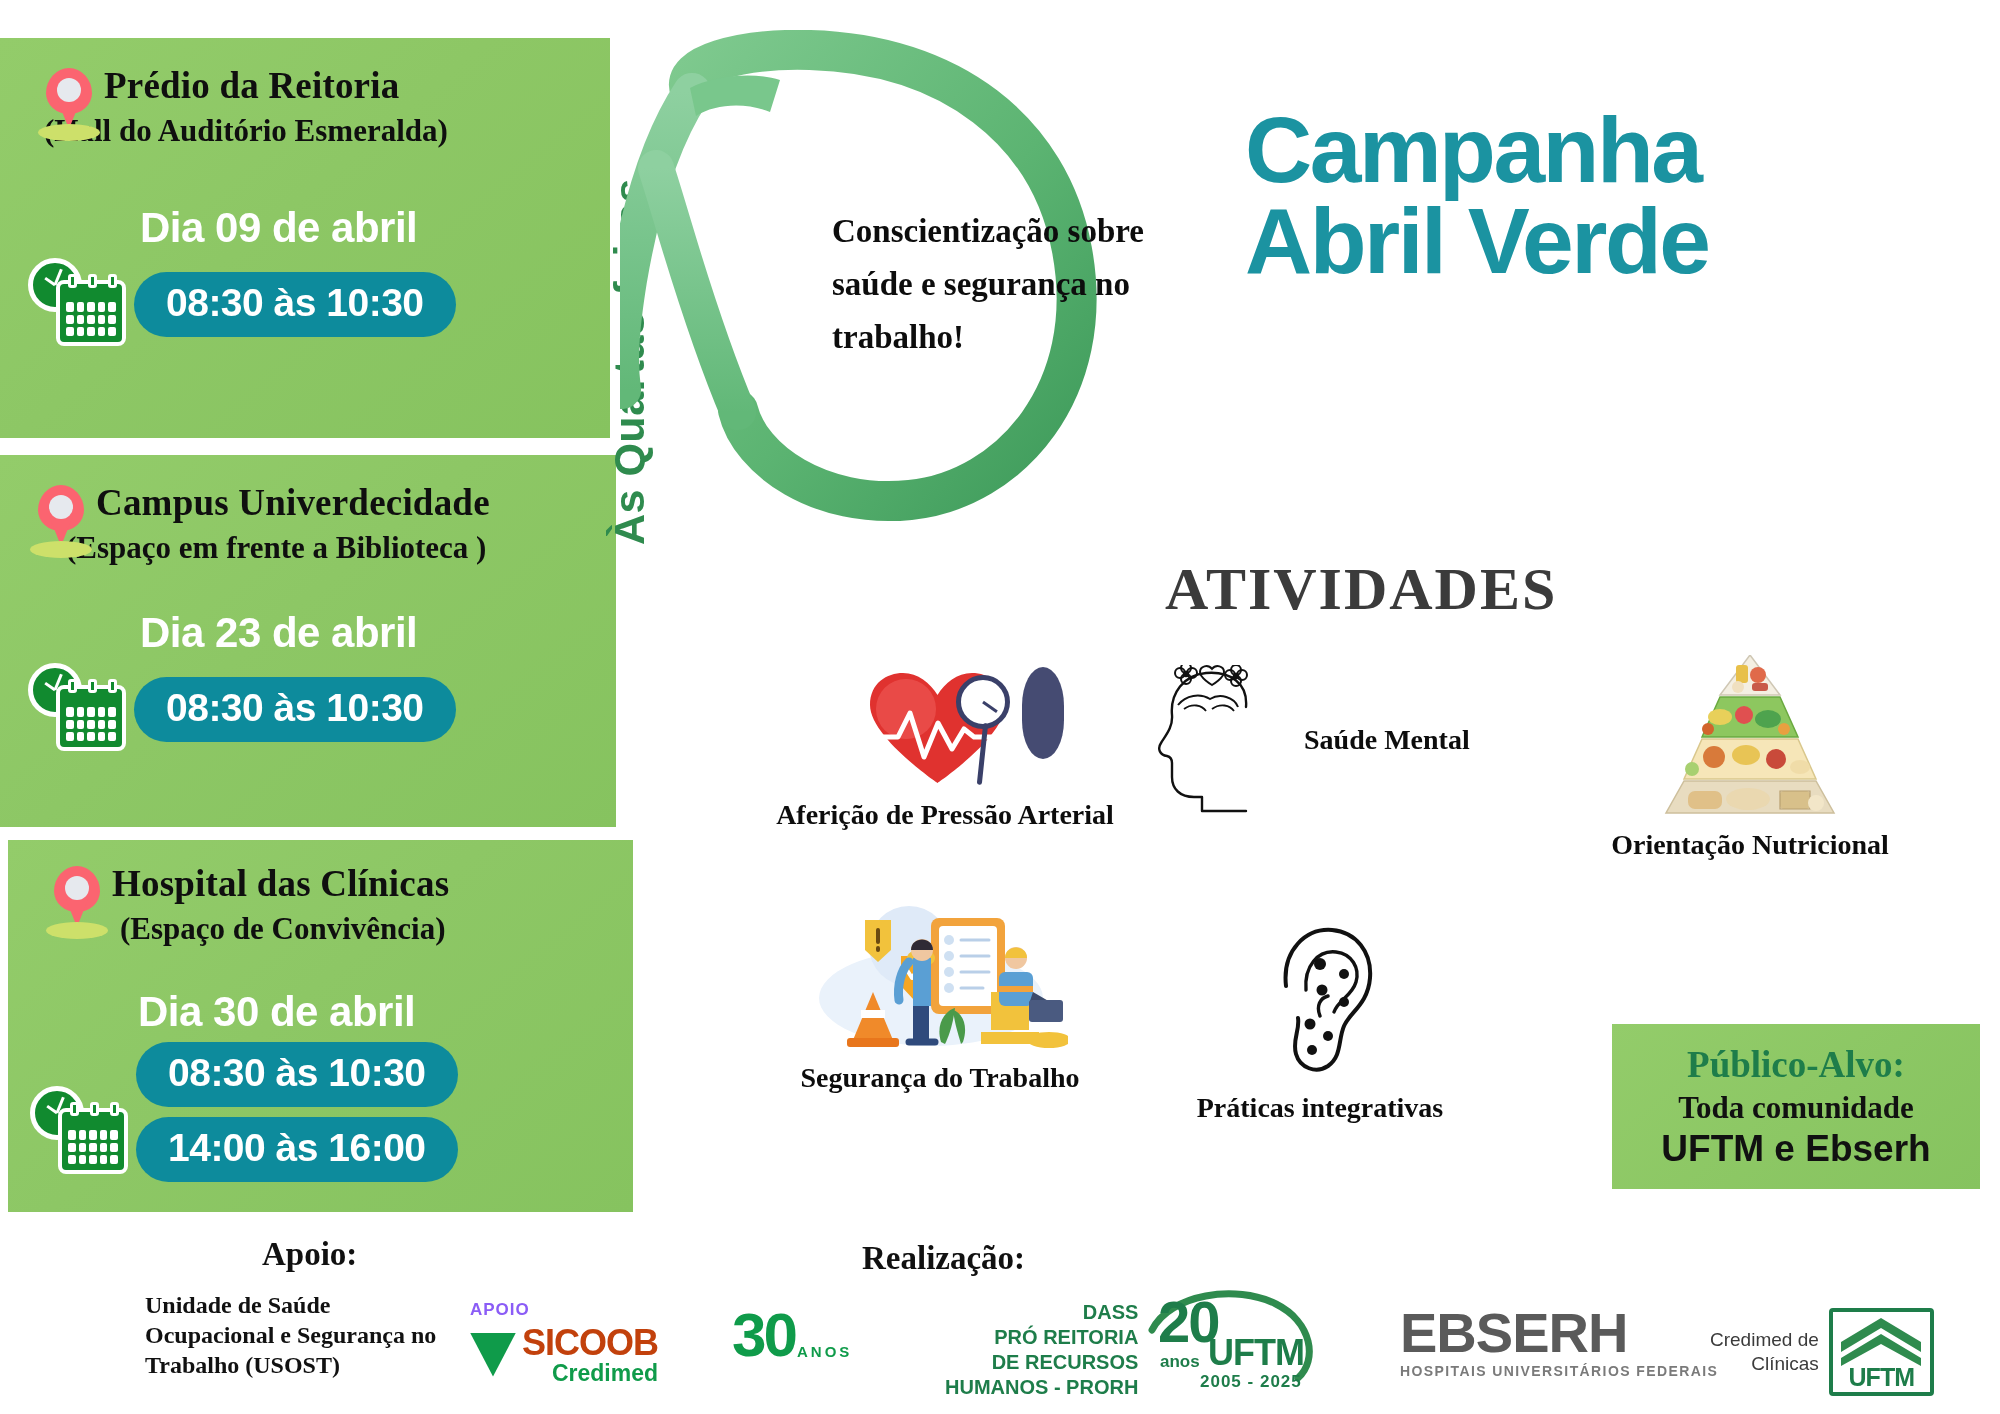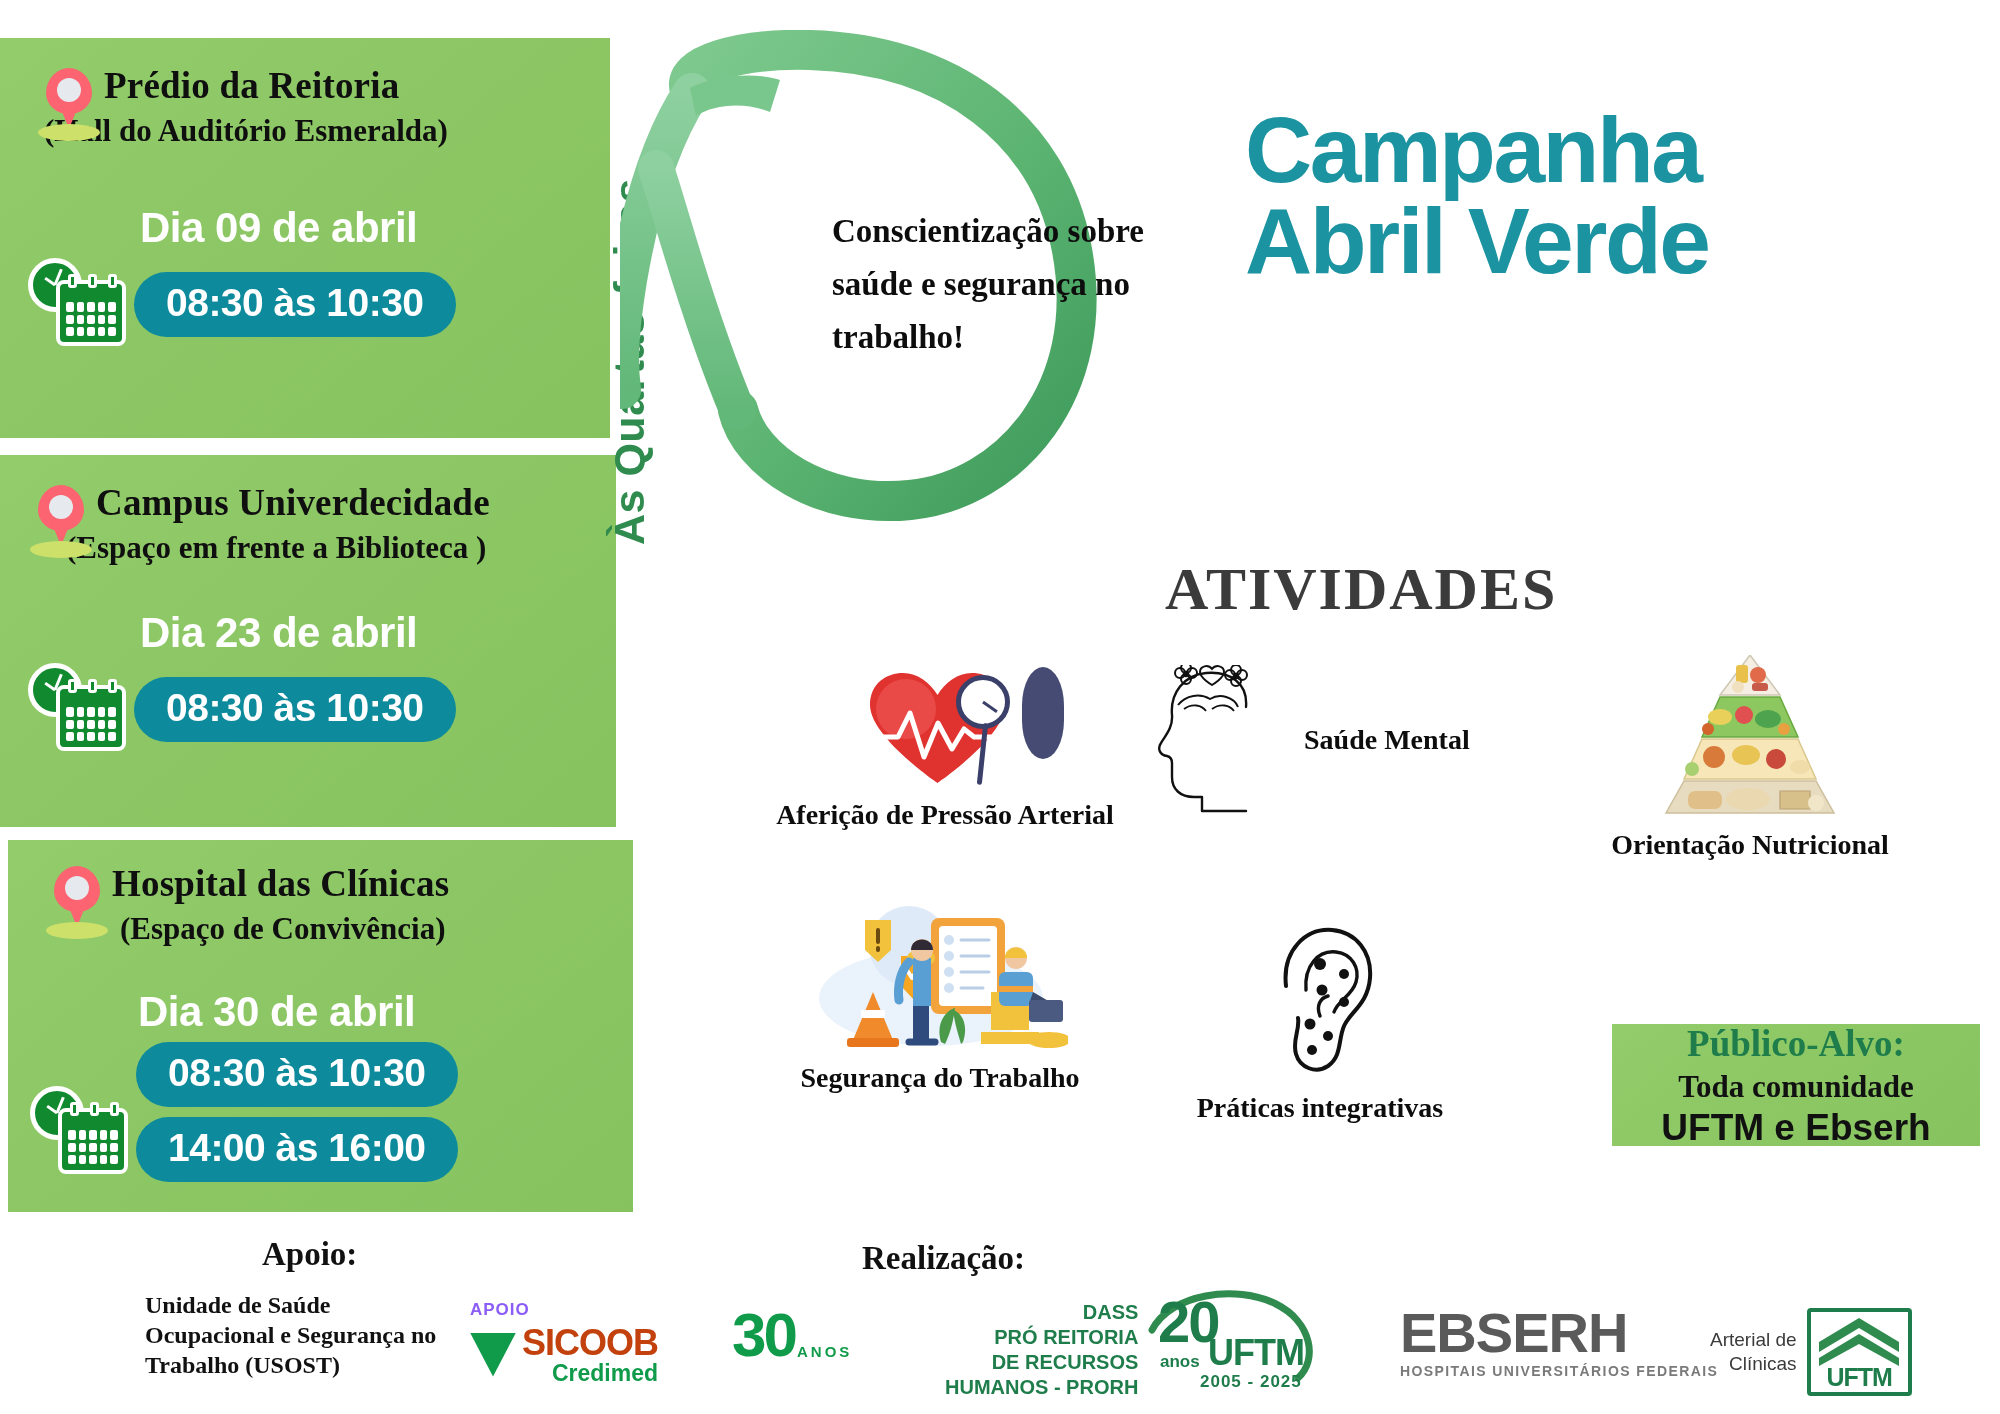--- a/index.html
+++ b/index.html
@@ -174,21 +174,21 @@
   .pyr{width:185px;height:160px;position:relative;}
 
   
   .worksafe{width:255px;height:150px;position:relative;}
 
   
   .ear{width:120px;height:160px;position:relative;}
 
   
   .publico{
-    position:absolute;left:1612px;top:1024px;width:368px;height:122px;
+    position:absolute;left:1612px;top:1024px;width:368px;height:165px;
     background:linear-gradient(140deg,#93cc6a,#86c35f);
     display:flex;flex-direction:column;align-items:center;justify-content:center;
   }
   .publico .h{
     font-family:"Liberation Serif",serif;font-weight:bold;font-size:37px;color:#1e7d4a;
   }
   .publico .l1{font-family:"Liberation Serif",serif;font-weight:bold;font-size:31px;color:#111;margin-top:4px;}
   .publico .l2{font-family:Liberation Sans, sans-serif;font-weight:bold;font-size:37px;color:#111;margin-top:2px;}
 
   
@@ -617,21 +617,21 @@
     <div class="yr">2005 - 2025</div>
   </div>
 
   <div class="ebserh">
     <div class="n">EBSERH</div>
     <div class="s">HOSPITAIS UNIVERSITÁRIOS FEDERAIS</div>
   </div>
 
   <div class="hc">
     <div class="t">
-      <div>Arterial de</div>
+      <div>Credimed de</div>
       <div>Clínicas</div>
     </div>
     <div class="hclogo">
       <div class="bx"></div>
       <svg width="105" height="88" viewBox="0 0 105 88" style="position:absolute;left:0;top:0;">
         <path d="M52 10 L92 34 L92 44 L52 20 L12 44 L12 34 Z" fill="#2f8b4e"></path>
         <path d="M52 26 L92 50 L92 58 L52 36 L12 58 L12 50 Z" fill="#2f8b4e"></path>
       </svg>
       <div class="tx">UFTM</div>
     </div>

